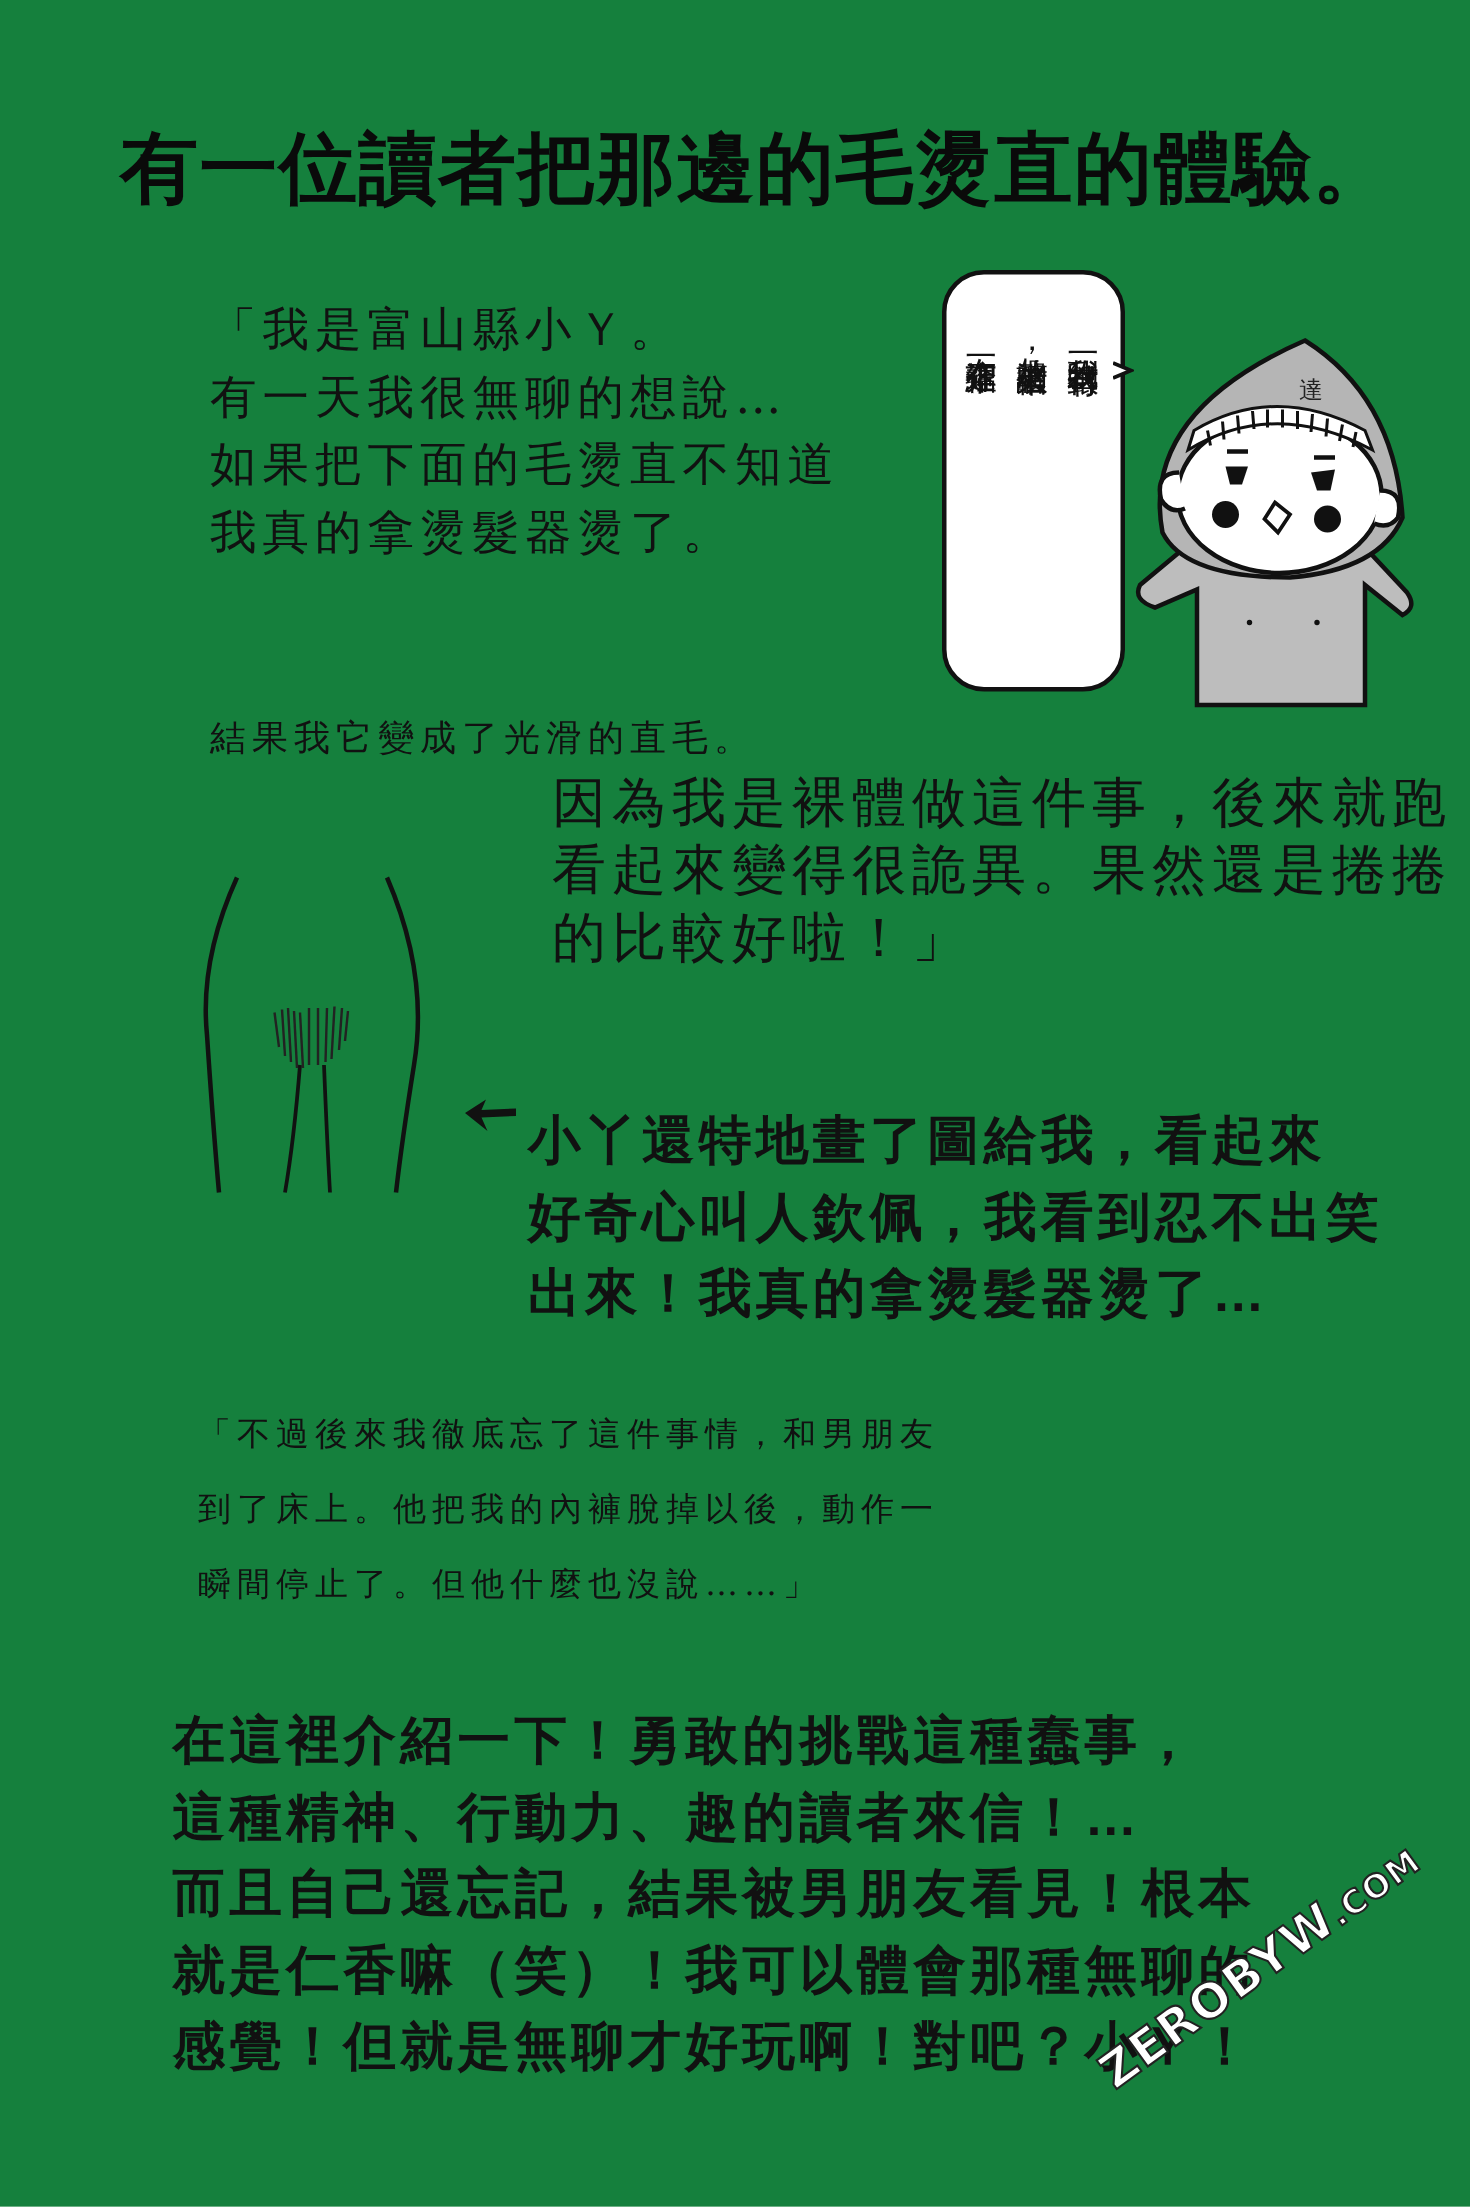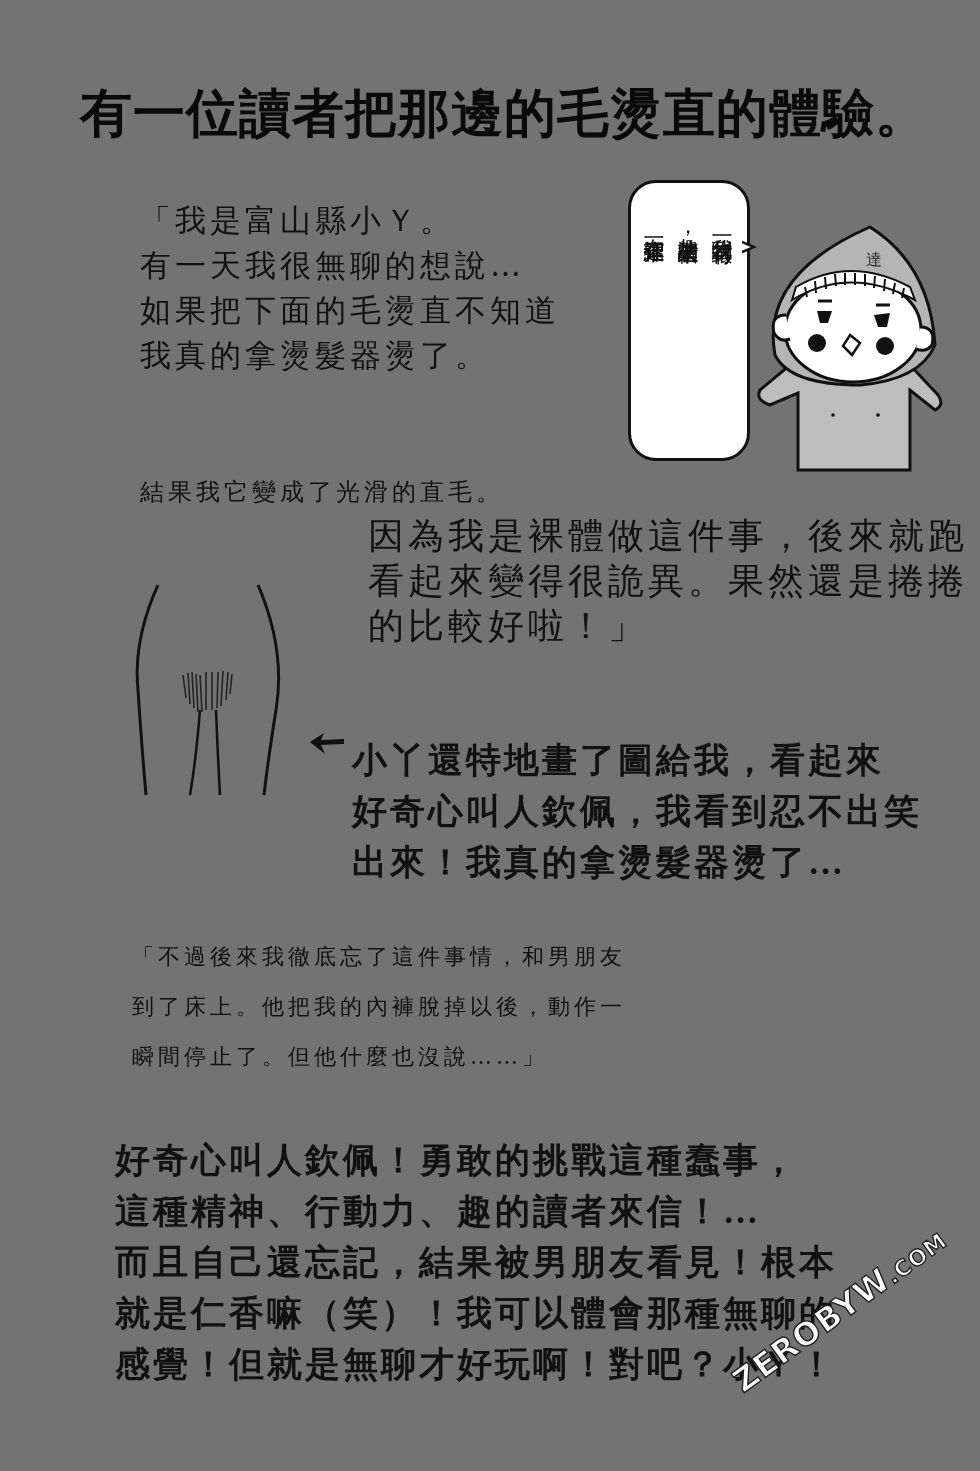--- a/index.html
+++ b/index.html
@@ -1,24 +1,24 @@
 <!DOCTYPE html>
 <html><head>
 <meta charset="utf-8">
 <style>
   html, body { margin: 0; padding: 0; background: #ffffff; }
   body { width: 980px; height: 1471px; position: relative; overflow: hidden; color: #111; }
-  .page { position: absolute; left: 0; top: 0; width: 980px; height: 1471px; background: #737373; }
+  .page { position: absolute; left: 0; top: 0; width: 980px; height: 1471px; background: #15803d; }
   .title {
     position: absolute; left: 80px; top: 78px; width: 860px;
     font-family: "DejaVu Sans", sans-serif; font-weight: bold;
     font-size: 52px; letter-spacing: 1px; line-height: 70px; white-space: nowrap; color: #0a0a0a;
   }
   .serif { font-family: "DejaVu Serif", "Liberation Serif", serif; }
-  .sans-bold { font-family: Liberation Serif, serif; font-weight: bold; }
+  .sans-bold { font-family: Liberation Sans, sans-serif; font-weight: bold; }
   .block { position: absolute; white-space: nowrap; }
   .block .line { display: block; }
   .letter1 { left: 140px; top: 198px; font-size: 31px; line-height: 45px; letter-spacing: 4px; }
   .letter2 { left: 140px; top: 470px; font-size: 24px; line-height: 45px; letter-spacing: 4px; }
   .letter3 { left: 368px; top: 513px; font-size: 36px; line-height: 45px; letter-spacing: 4px; }
   .comment1 { left: 352px; top: 735px; font-size: 35px; line-height: 51px; letter-spacing: 3px; }
   .letter4 { left: 132px; top: 932px; font-size: 22px; line-height: 50px; letter-spacing: 4px; }
   .comment2 { left: 115px; top: 1135px; font-size: 35px; line-height: 51px; letter-spacing: 3px; }
 
   .bubble {
@@ -149,21 +149,21 @@
     <span class="line">出來！我真的拿燙髮器燙了…</span>
   </div>
 
   <div class="block letter4 serif">
     <span class="line">「不過後來我徹底忘了這件事情，和男朋友</span>
     <span class="line">到了床上。他把我的內褲脫掉以後，動作一</span>
     <span class="line">瞬間停止了。但他什麼也沒說……」</span>
   </div>
 
   <div class="block comment2 sans-bold">
-    <span class="line">好奇心叫人欽佩！勇敢的挑戰這種蠢事，</span>
+    <span class="line">在這裡介紹一下！勇敢的挑戰這種蠢事，</span>
     <span class="line">這種精神、行動力、趣的讀者來信！…</span>
     <span class="line">而且自己還忘記，結果被男朋友看見！根本</span>
     <span class="line">就是仁香嘛（笑）！我可以體會那種無聊的</span>
     <span class="line">感覺！但就是無聊才好玩啊！對吧？小Ｙ！</span>
   </div>
 
   <div class="watermark">
     <span>ZEROBYW</span><span class="small">.COM</span>
   </div>
 

